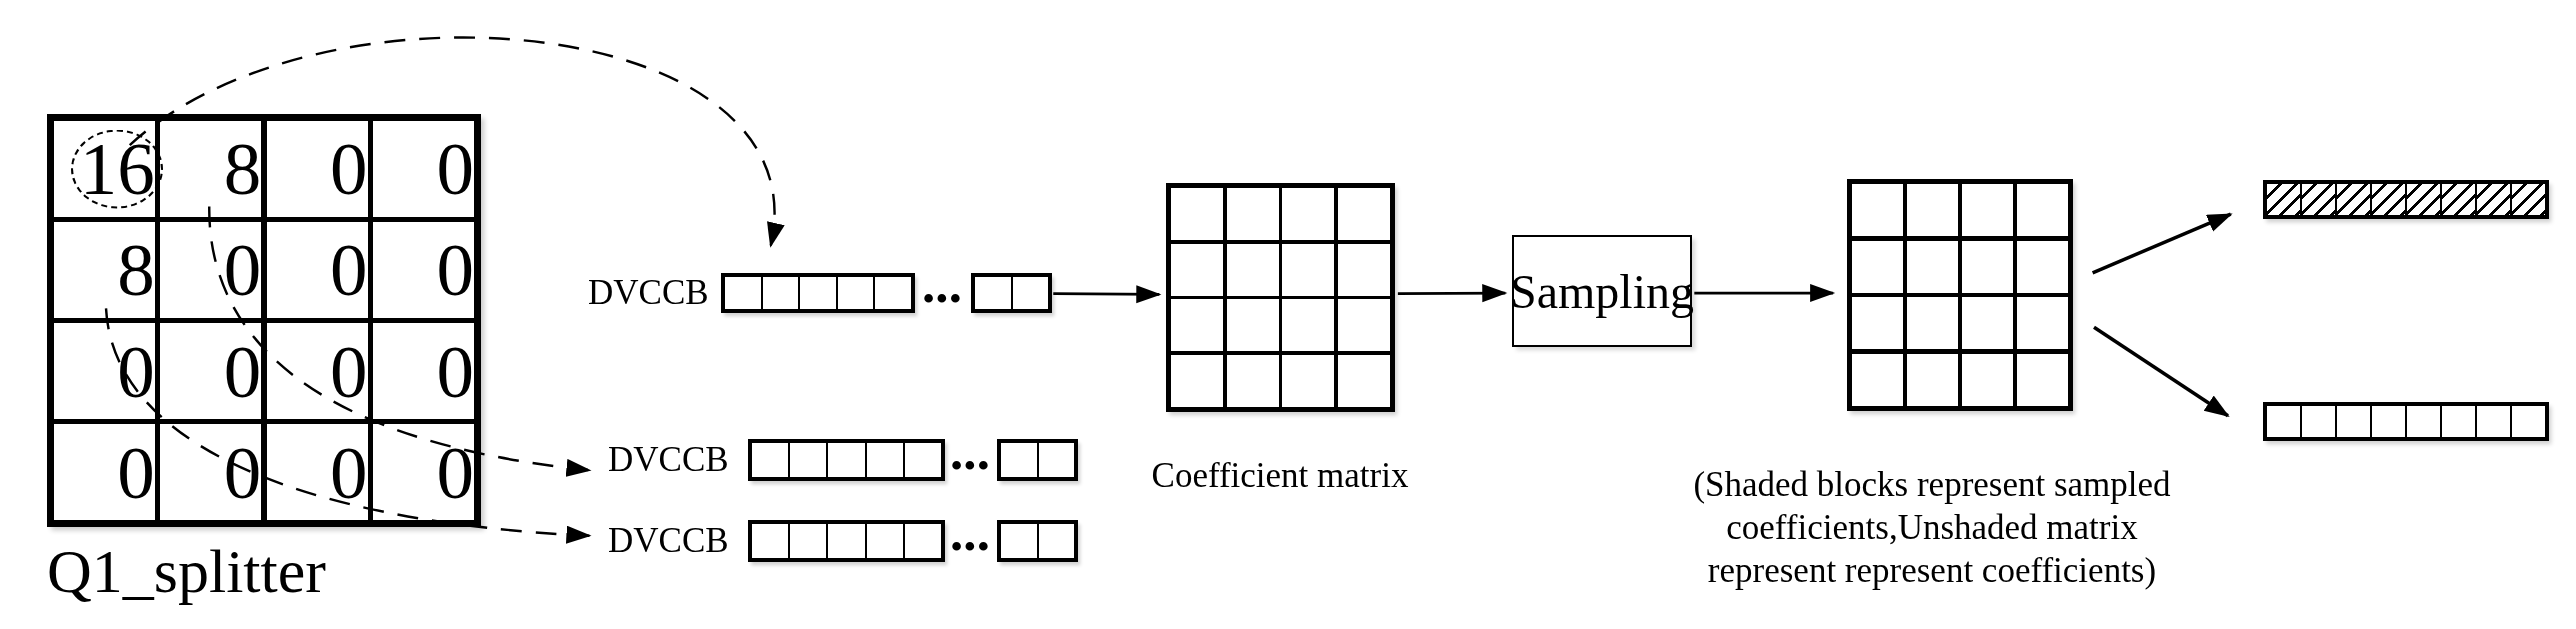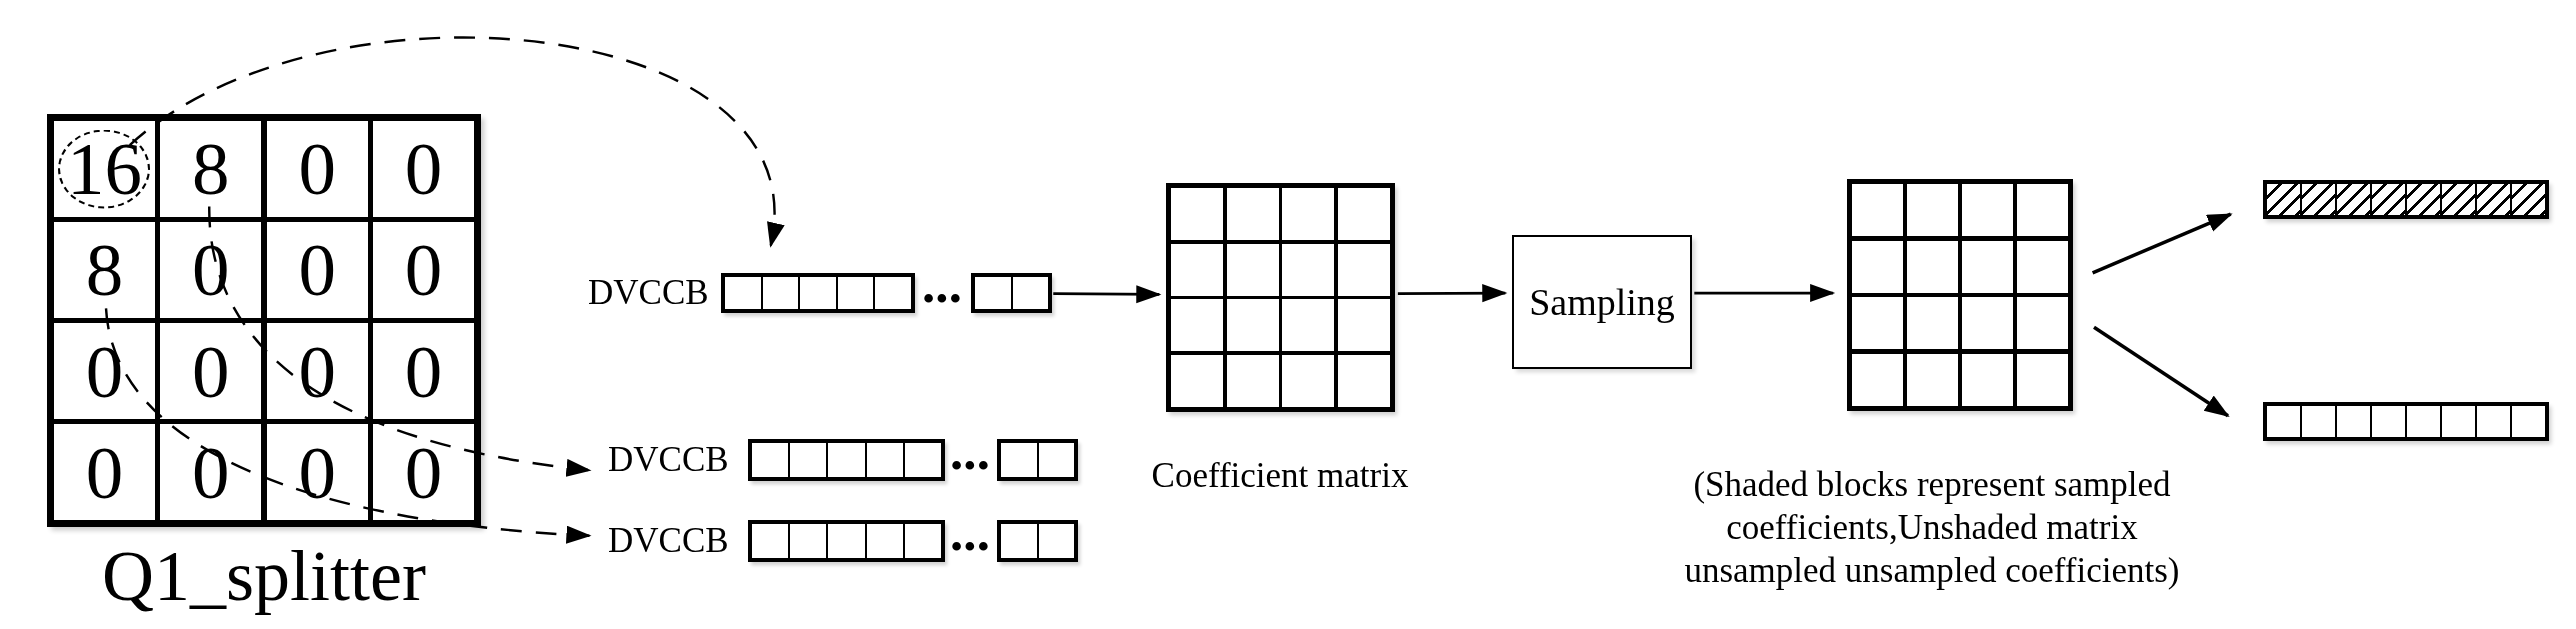--- a/index.html
+++ b/index.html
@@ -9,31 +9,31 @@
   }
 
   
   .q-matrix {
     position:absolute; left:47px; top:114px; width:434px; height:413px;
     display:grid; grid-template-columns:repeat(4,1fr); grid-template-rows:repeat(4,1fr);
     background:#000; gap:5.6px; border:7px solid #000; box-sizing:border-box;
     box-shadow:3.5px 4.2px 4.9px rgba(0,0,0,0.20);
   }
   .q-matrix .mcell {
-    background:#fff; display:flex; align-items:center; justify-content:center;
+    background:#fff; display:flex; align-items:center; justify-content:flex-end;
     font-size:75px; line-height:1;
   }
   .mcell span { position:relative; display:inline-block; line-height:1; }
   span.circled::before {
     content:""; position:absolute; left:50%; top:50%; transform:translate(-50%,-50%);
     width:88px; height:75px; border:2.1px dashed #000; border-radius:50%;
   }
   .q-label {
-    position:absolute; left:47px; top:537px; width:434px; text-align:center;
-    font-size:72px; line-height:1.1;
+    position:absolute; left:47px; top:537px; width:434px; text-align:left;
+    font-size:62px; line-height:1.1;
   }
 
   
   .buf-label {
     position:absolute; font-size:35px; display:flex; align-items:center;
   }
   .strip {
     position:absolute; display:flex; background:#fff; border:4.2px solid #000;
     box-sizing:border-box; box-shadow:2.8px 3.5px 3.5px rgba(0,0,0,0.18);
   }
@@ -61,23 +61,23 @@
       rgba(0,0,0,0) 0px, rgba(0,0,0,0) 8.4px, #000 8.4px, #000 11px);
   }
 
   .coef-label {
     position:absolute; left:1116px; top:456px; width:328px; text-align:center;
     font-size:35px; line-height:1.15;
   }
 
   
   .sampling-box {
-    position:absolute; left:1512px; top:235px; width:180px; height:134px;
+    position:absolute; left:1512px; top:235px; width:180px; height:112px;
     border:2.8px solid #000; background:#fff; box-sizing:border-box;
-    display:flex; align-items:center; justify-content:center; font-size:38px;
+    display:flex; align-items:center; justify-content:center; font-size:48px;
     box-shadow:3.5px 4.2px 4.2px rgba(0,0,0,0.15);
   }
 
   
   .caption {
     position:absolute; left:1639px; top:463px; width:586px; text-align:center;
     font-size:35px; line-height:43px;
   }
 
   
@@ -232,21 +232,21 @@
       <div class="gcell"></div>
       <div class="gcell"></div>
       <div class="gcell hatch"></div>
       <div class="gcell"></div>
       <div class="gcell hatch"></div>
     </div>
 
   <div class="caption">
     <div>(Shaded blocks represent sampled</div>
     <div>coefficients,Unshaded matrix</div>
-    <div>unsampled unsampled coefficients)</div>
+    <div>represent represent coefficients)</div>
   </div>
 
   <div class="bar bar-top">
       <div class="scell hatch"></div>
       <div class="scell hatch"></div>
       <div class="scell hatch"></div>
       <div class="scell hatch"></div>
       <div class="scell hatch"></div>
       <div class="scell hatch"></div>
       <div class="scell hatch"></div>

